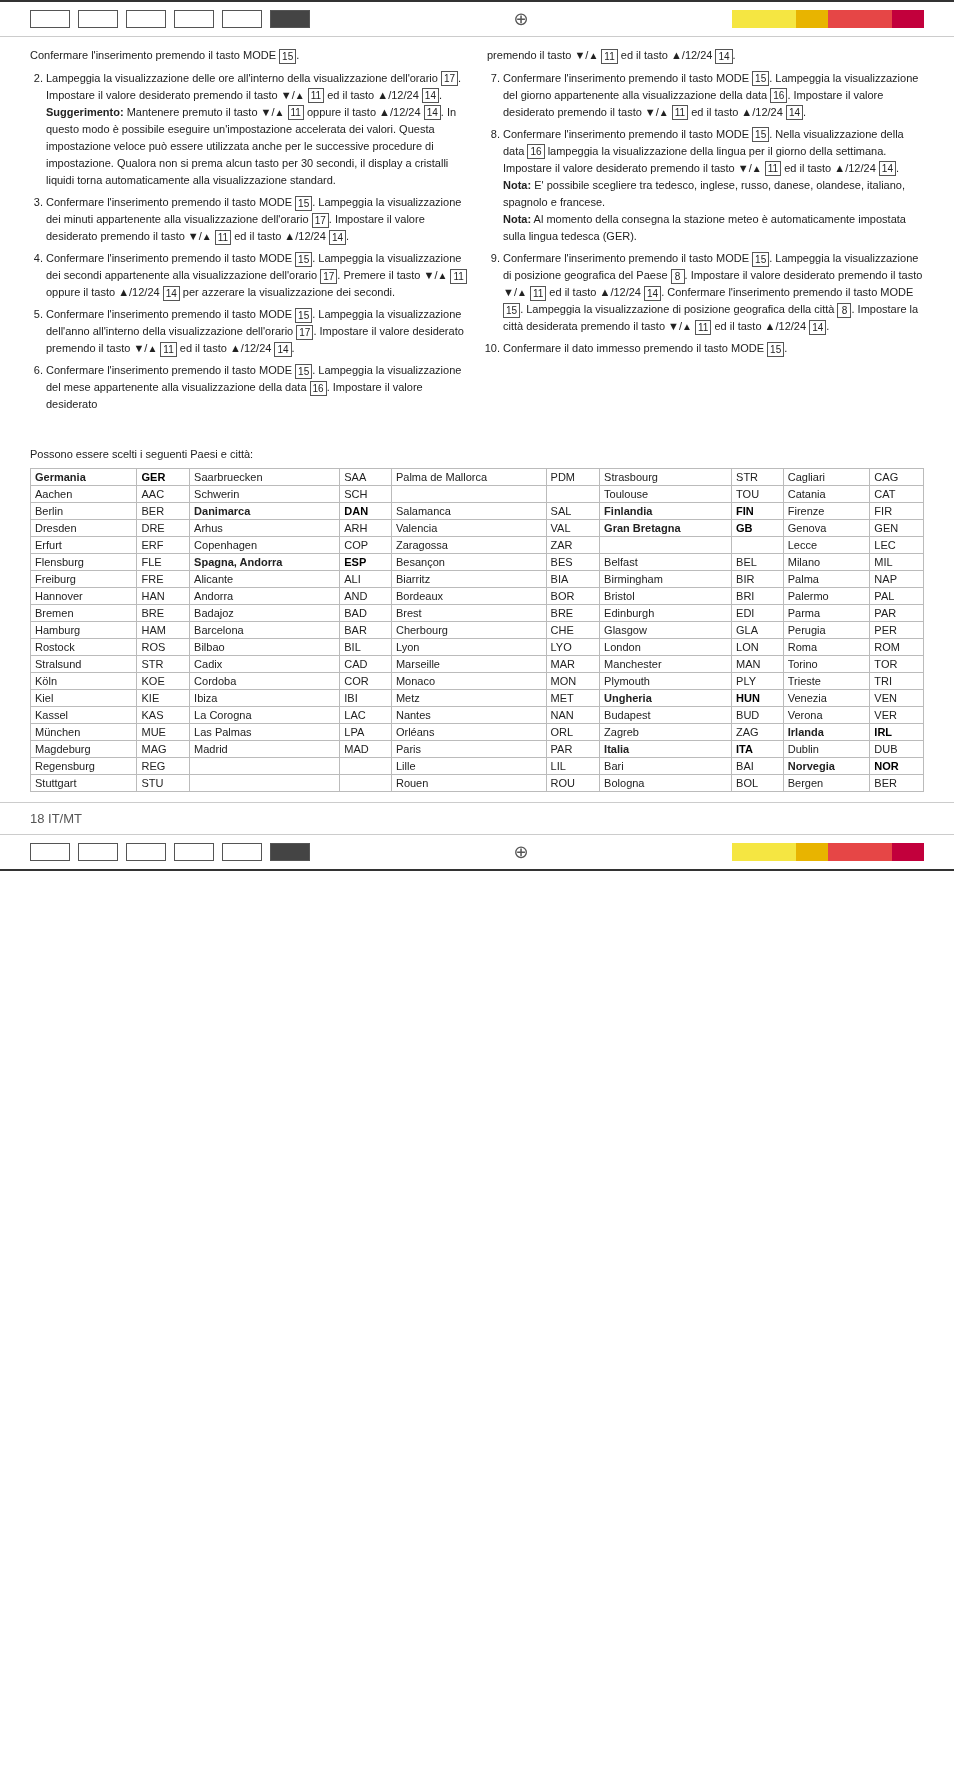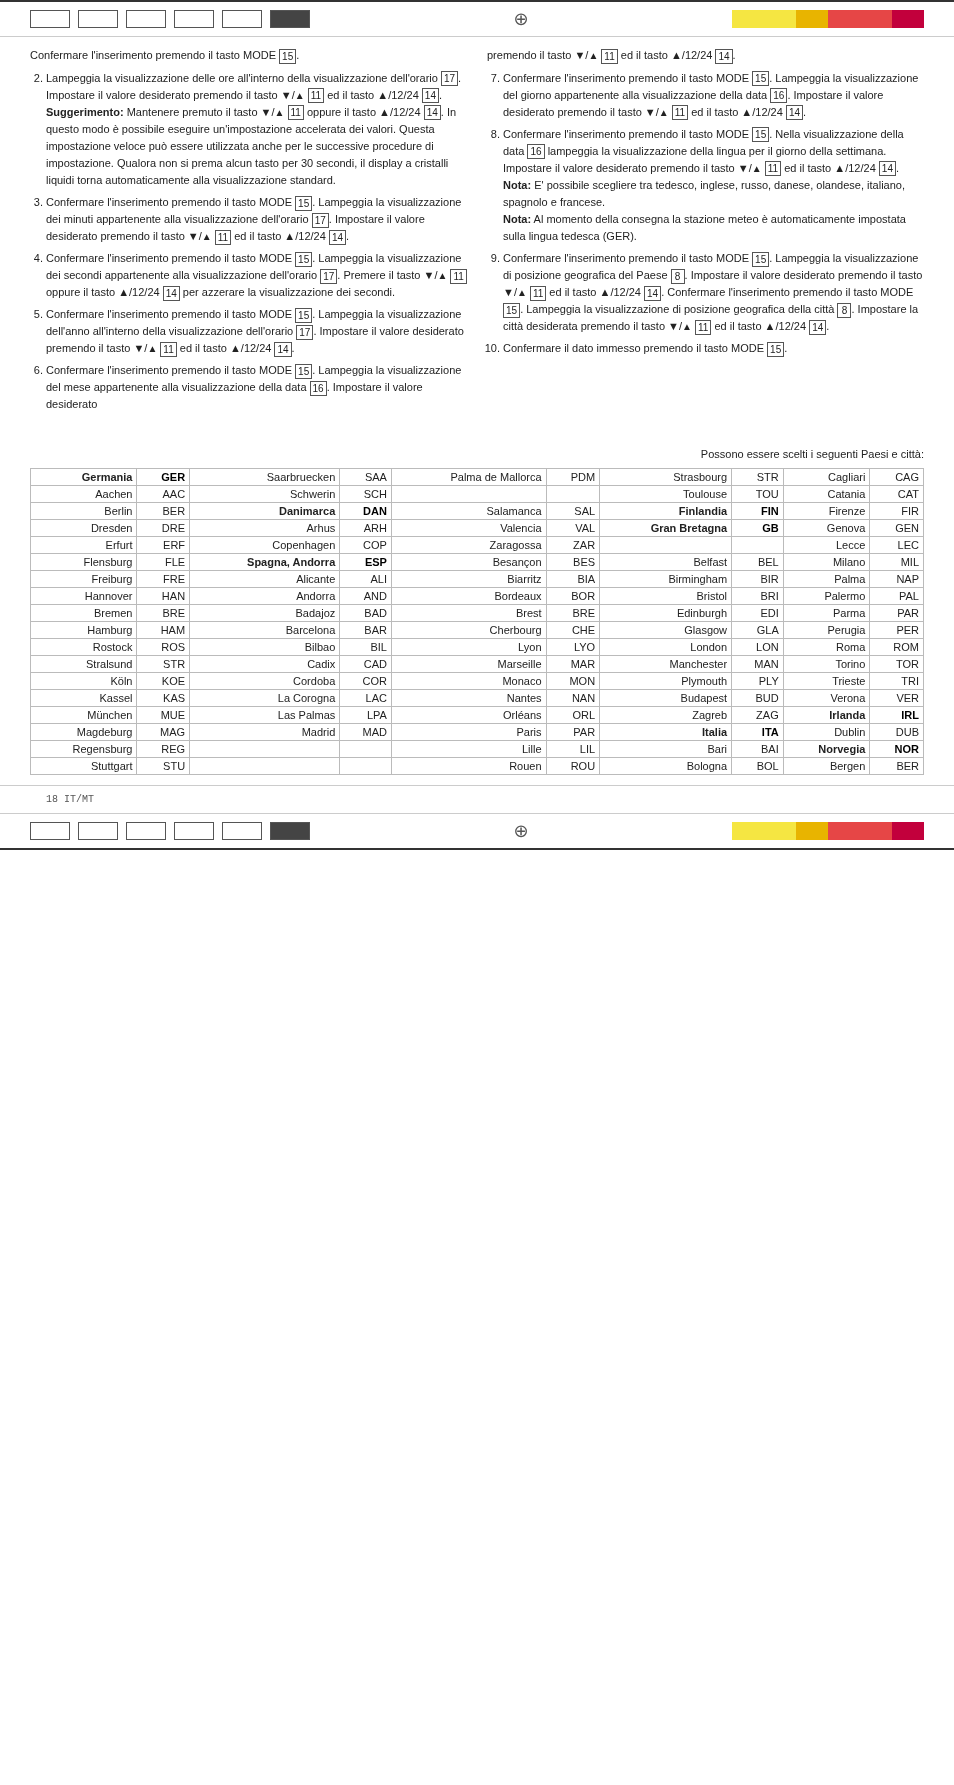--- a/index.html
+++ b/index.html
@@ -81,21 +81,20 @@
       font-size: 10px;
       line-height: 1.3;
       vertical-align: middle;
       min-width: 14px;
       text-align: center;
     }
 
     
     .table-section {
       padding: 0 30px 10px 30px;
-      text-align: right;
     }
     .countries-intro {
       font-size: 11px;
       margin-bottom: 8px;
       color: #222;
     }
 
     .countries-table {
       width: 100%;
       border-collapse: collapse;
@@ -111,25 +110,24 @@
     }
     .countries-table .code-bold {
       font-weight: bold;
       color: #000;
     }
 
     .page-footer {
       display: flex;
       justify-content: space-between;
       align-items: center;
-      padding: 8px 46px;
+      padding: 8px 30px;
       border-top: 1px solid #ccc;
-      font-size: 10px;
+      font-size: 13px;
       color: #555;
-      font-family: Liberation Mono, monospace;
     }
     .bottom-border {
       display: flex;
       justify-content: space-between;
       align-items: center;
       padding: 6px 30px;
       border-top: 1px solid #ccc;
       border-bottom: 2px solid #333;
     }
   </style>
@@ -364,20 +362,32 @@
         <td>Cordoba</td>
         <td>COR</td>
         <td>Monaco</td>
         <td>MON</td>
         <td>Plymouth</td>
         <td>PLY</td>
         <td>Trieste</td>
         <td>TRI</td>
       </tr>
       <tr>
+        <td>Kiel</td>
+        <td>KIE</td>
+        <td>Ibiza</td>
+        <td>IBI</td>
+        <td>Metz</td>
+        <td>MET</td>
+        <td class="country-bold"><strong>Ungheria</strong></td>
+        <td class="code-bold"><strong>HUN</strong></td>
+        <td>Venezia</td>
+        <td>VEN</td>
+      </tr>
+      <tr>
         <td>Kassel</td>
         <td>KAS</td>
         <td>La Corogna</td>
         <td>LAC</td>
         <td>Nantes</td>
         <td>NAN</td>
         <td>Budapest</td>
         <td>BUD</td>
         <td>Verona</td>
         <td>VER</td>

